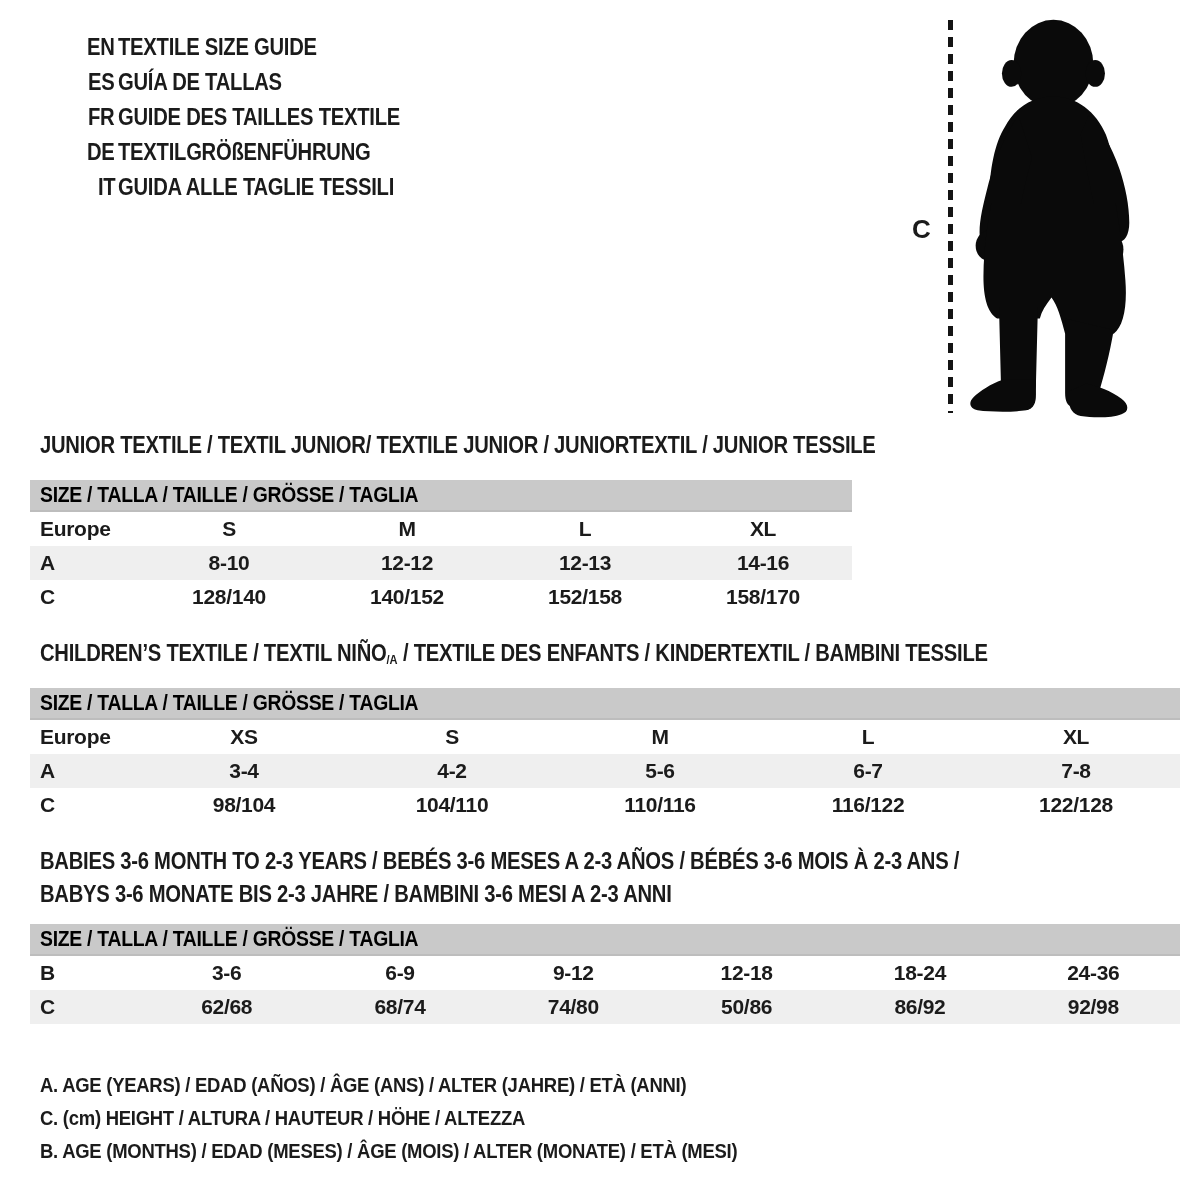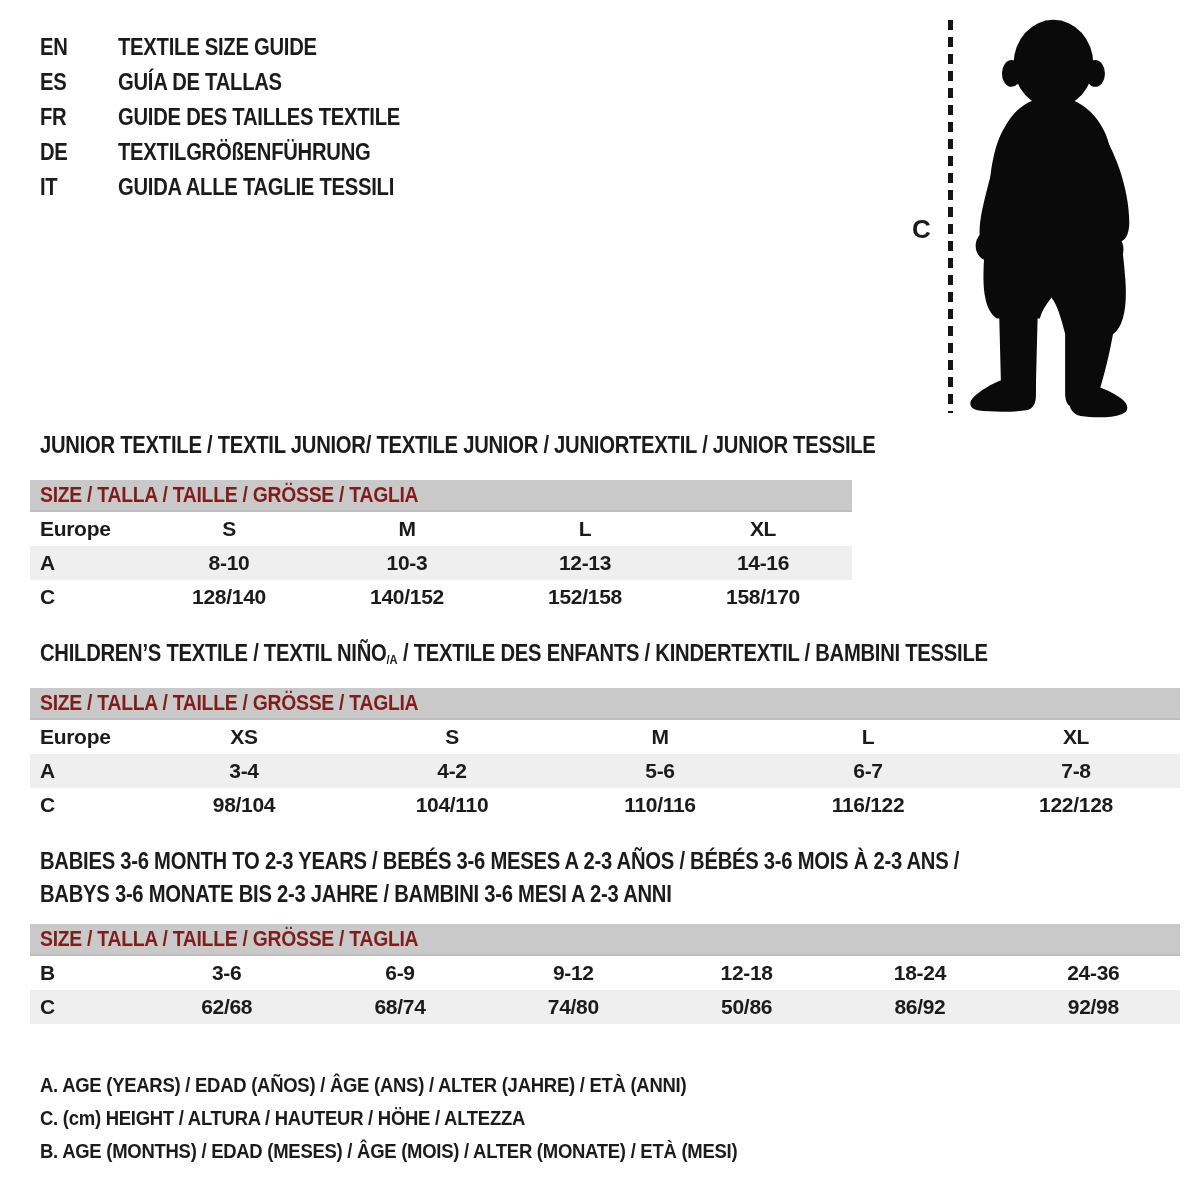--- a/index.html
+++ b/index.html
@@ -6,42 +6,42 @@
   .canvas{
     position:relative;width:1200px;height:1200px;background:#ffffff;
     font-family:"Liberation Sans",sans-serif;color:#1b1b1b;overflow:hidden;
     -webkit-font-smoothing:antialiased;
   }
   .cond{display:inline-block;transform:scaleX(0.88);transform-origin:0 50%;white-space:nowrap;letter-spacing:-0.3px;}
 
   
   .lang-block{position:absolute;left:40px;top:30px;}
   .lang-row{display:flex;height:35px;align-items:center;font-weight:bold;font-size:23px;}
-  .lang-code{width:78px;}
+  .lang-code{width:78px;text-align:right;}
 
   
   .dash-line{position:absolute;left:948px;top:20px;width:5px;height:393px;
     background:repeating-linear-gradient(to bottom,#141414 0 10px,transparent 10px 17px);}
   .c-marker{position:absolute;left:912px;top:214px;font-weight:bold;font-size:26px;}
   .baby-svg{position:absolute;left:964px;top:16px;}
 
   
   .section-title{position:absolute;left:40px;font-weight:bold;font-size:23px;line-height:26px;}
   #junior-title{top:432px;}
   #children-title{top:640px;}
   #babies-title{top:845px;line-height:33px;}
   .sub{font-size:0.55em;vertical-align:-0.25em;letter-spacing:0;}
 
   
   .size-table{position:absolute;left:30px;border-collapse:collapse;table-layout:fixed;
     font-weight:bold;font-size:21px;letter-spacing:-0.3px;}
   .size-table td{padding:0;text-align:center;vertical-align:middle;overflow:hidden;}
   .size-table td.lbl{text-align:left;padding-left:10px;}
   .size-table tr.hdr td{background:#c9c9c9;height:30px;text-align:left;padding-left:10px;
-    font-size:22px;color:#7f1d1d;border-bottom:2px solid #bdbdbd;}
+    font-size:22px;color:#000000;border-bottom:2px solid #bdbdbd;}
   .size-table tr.data td{height:34px;}
   .size-table tr.shaded td{background:#efefef;}
   #junior-table{top:480px;width:822px;}
   #children-table{top:688px;width:1150px;}
   #babies-table{top:924px;width:1150px;}
   col.lblcol{width:110px;}
 
   
   .legend{position:absolute;left:40px;top:1068px;font-weight:bold;font-size:21px;}
   .legend-line{height:33px;line-height:33px;}
@@ -112,21 +112,21 @@
     <tr class="data">
       <td class="lbl">Europe</td>
       <td>S</td>
       <td>M</td>
       <td>L</td>
       <td>XL</td>
     </tr>
     <tr class="data shaded">
       <td class="lbl">A</td>
       <td>8-10</td>
-      <td>10-3</td>
+      <td>12-12</td>
       <td>12-13</td>
       <td>14-16</td>
     </tr>
     <tr class="data">
       <td class="lbl">C</td>
       <td>128/140</td>
       <td>140/152</td>
       <td>152/158</td>
       <td>158/170</td>
     </tr>

